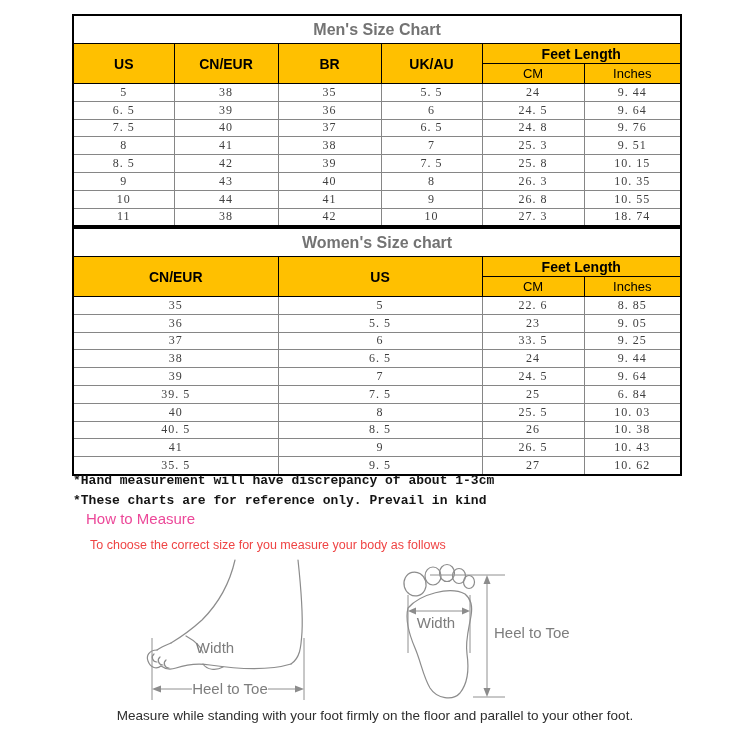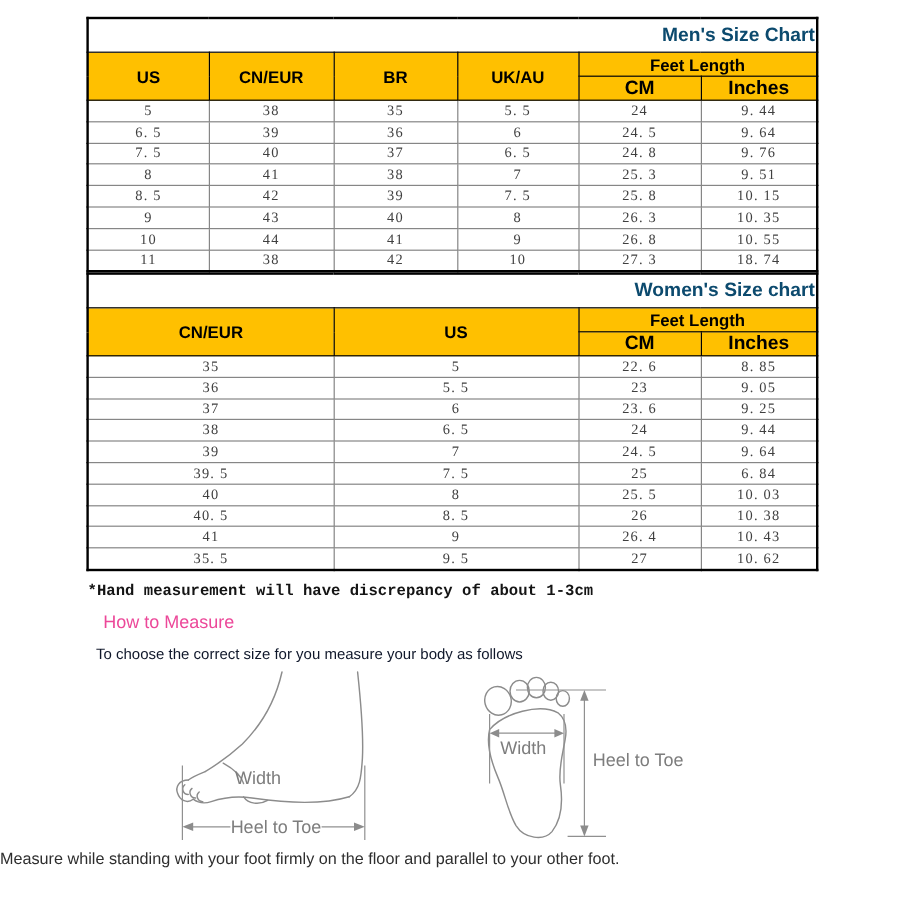--- a/index.html
+++ b/index.html
@@ -5,42 +5,42 @@
   html,body{margin:0;padding:0;background:#fff;}
   .canvas{position:relative;width:750px;height:750px;background:#fff;overflow:hidden;
           font-family:"Liberation Sans",sans-serif;}
 
   
   table.size{position:absolute;left:72px;width:608px;border-collapse:collapse;
              table-layout:fixed;border:2px solid #000;}
   table.men{top:14px;}
   table.women{top:227px;}
   th.tbl-title{height:25px;background:#fff;border:1px solid #000;
-               font-size:16px;font-weight:bold;color:#0c4a6e;text-align:right;}
+               font-size:16px;font-weight:bold;color:#737373;text-align:center;}
   th.hd{background:#FFC000;border:1px solid #000;color:#000;
         font-size:14px;font-weight:bold;text-align:center;padding:0;}
   tr.hrow1 th{height:19px;}
   tr.hrow2 th{height:19px;}
-  th.sub{font-size:16px;font-weight:bold;}
+  th.sub{font-size:13px;font-weight:normal;}
   tbody td{height:16.8px;padding:0;border:1px solid #868686;text-align:center;
            font-family:"Liberation Serif",serif;font-size:12px;color:#3f3f3f;
            letter-spacing:1px;background:#fff;}
 
   
   .notes{position:absolute;left:73px;top:471px;
          font-family:"Liberation Mono",monospace;font-weight:bold;
-         font-size:13px;line-height:20px;color:#141414;white-space:nowrap;margin-top:12px;}
+         font-size:13px;line-height:20px;color:#141414;white-space:nowrap;}
 
   
   .howto-heading{position:absolute;left:86px;top:510px;font-size:15px;color:#ec4899;}
-  .howto-sub{position:absolute;left:80px;top:538px;font-size:12.5px;color:#0f172a;}
+  .howto-sub{position:absolute;left:90px;top:538px;font-size:12.5px;color:#ef4444;}
   svg.diag{position:absolute;overflow:visible;}
   svg.side{left:140px;top:558px;}
   svg.sole{left:390px;top:558px;}
-  .caption{position:absolute;left:0;top:708px;width:100%;
+  .caption{position:absolute;left:0;top:708px;width:100%;text-align:center;
            font-size:13.5px;color:#2e2e2e;}
   svg text{font-family:"Liberation Sans",sans-serif;font-size:15px;fill:#7d7d7d;}
   .art{fill:none;stroke:#8c8c8c;stroke-width:1.2;stroke-linecap:round;}
   .guide{stroke:#909090;stroke-width:1;}
   .ah{fill:#8c8c8c;stroke:none;}
 </style>
 </head>
 <body>
 
 <div class="canvas">
@@ -168,21 +168,21 @@
         </tr>
         <tr>
           <td>36</td>
           <td>5. 5</td>
           <td>23</td>
           <td>9. 05</td>
         </tr>
         <tr>
           <td>37</td>
           <td>6</td>
-          <td>23. 6</td>
+          <td>33. 5</td>
           <td>9. 25</td>
         </tr>
         <tr>
           <td>38</td>
           <td>6. 5</td>
           <td>24</td>
           <td>9. 44</td>
         </tr>
         <tr>
           <td>39</td>
@@ -204,34 +204,35 @@
         </tr>
         <tr>
           <td>40. 5</td>
           <td>8. 5</td>
           <td>26</td>
           <td>10. 38</td>
         </tr>
         <tr>
           <td>41</td>
           <td>9</td>
-          <td>26. 4</td>
+          <td>26. 5</td>
           <td>10. 43</td>
         </tr>
         <tr>
           <td>35. 5</td>
           <td>9. 5</td>
           <td>27</td>
           <td>10. 62</td>
         </tr>
       </tbody>
   </table>
 
   <div class="notes">
     <div>*Hand measurement will have discrepancy of about 1-3cm</div>
+    <div>*These charts are for reference only. Prevail in kind</div>
   </div>
 
   <div class="howto-heading">How to Measure</div>
   <div class="howto-sub">To choose the correct size for you measure your body as follows</div>
 
   <svg class="diag side" width="235" height="150" viewBox="0 0 235 150">
     <g class="art">
       <path d="M158,2 C161,30 163,55 162,74 C161,90 160,100 151,106"></path>
       <path d="M151,106 C128,113 97,111 70,107 C57,105 45,107 36,110 C30,112 25,111 21,108"></path>
       <path d="M95,2 C90,24 79,45 62,62 C51,72 41,79 31,85"></path>

